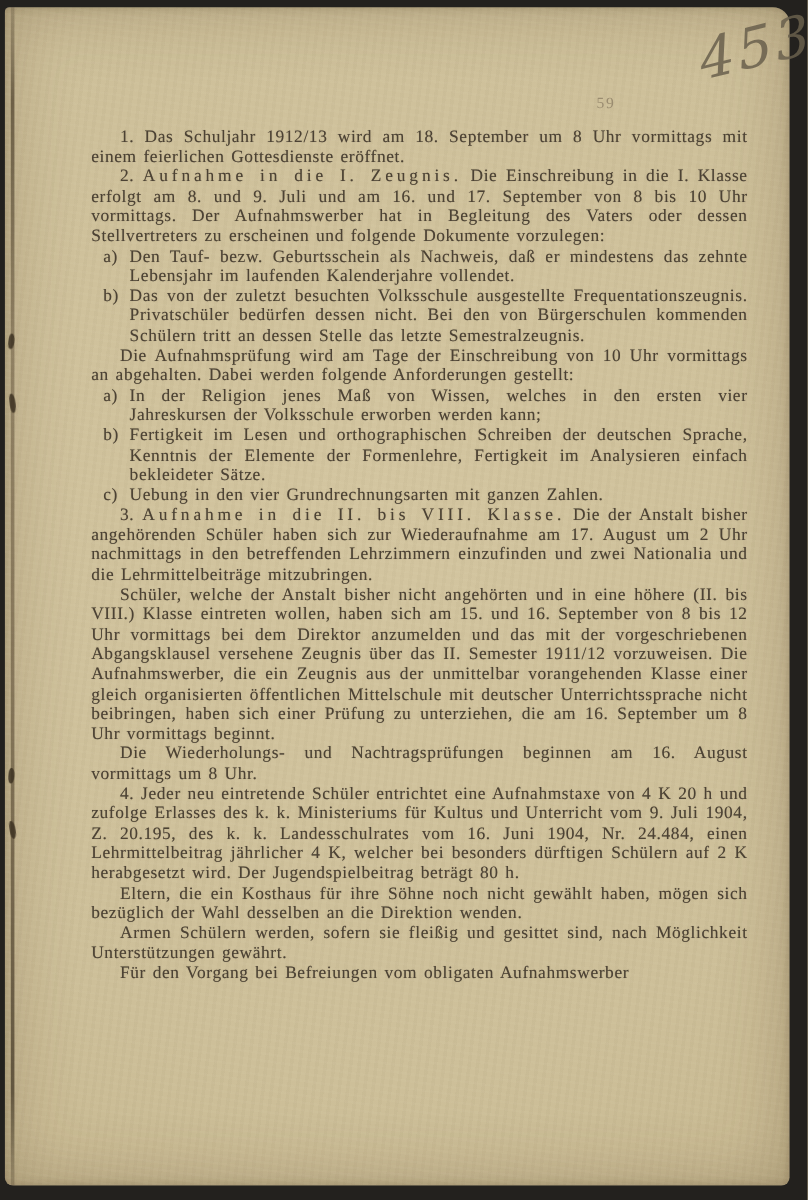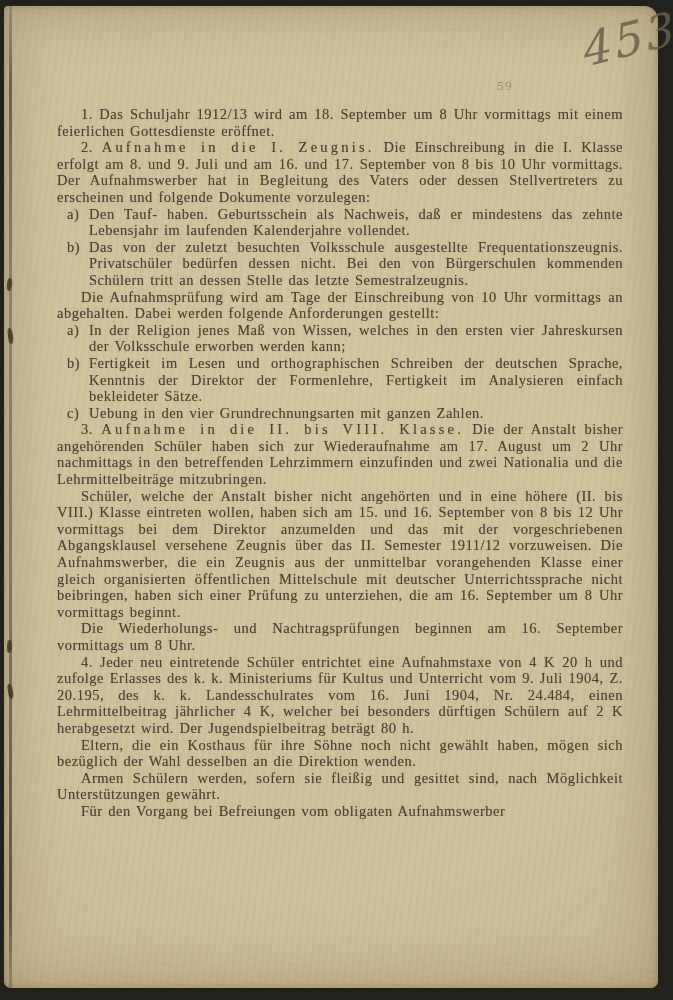--- a/index.html
+++ b/index.html
@@ -61,20 +61,21 @@
     font-size: 19.5px; font-weight: normal;
     letter-spacing: 1.8px; word-spacing: 2px;
     text-align: center; color: #443a2d;
     text-shadow: 0 0 .6px rgba(68,58,45,.7);
   }
   .bodytext {
     font-size: 14.5px; line-height: 16.6px;
     text-align: justify;
     letter-spacing: .5px; word-spacing: 1.5px;
     text-shadow: 0 0 .7px rgba(76,66,52,.45);
+    margin-left: 19px;
   }
   p.par { margin: 0; text-indent: 24px; }
   .item { display: flex; margin-left: 10px; }
   .item-label { flex: 0 0 22px; }
   .item-text { flex: 1 1 auto; text-align: justify; }
   .sperr { letter-spacing: 3.2px; word-spacing: 2.5px; }
 </style>
 </head>
 <body>
 
@@ -91,46 +92,46 @@
 
     <div class="content">
 
       <div class="bodytext">
         <p class="par">1. Das Schuljahr 1912/13 wird am 18. September um 8 Uhr vormittags mit einem feierlichen Gottesdienste eröffnet.</p>
 
         <p class="par"><span>2. </span><span class="sperr">Aufnahme in die I. Zeugnis.</span><span> Die Einschreibung in die I. Klasse erfolgt am 8. und 9. Juli und am 16. und 17. September von 8 bis 10 Uhr vormittags. Der Aufnahmswerber hat in Begleitung des Vaters oder dessen Stellvertreters zu erscheinen und folgende Dokumente vorzulegen:</span></p>
 
         <div class="item">
           <span class="item-label">a)</span>
-          <span class="item-text">Den Tauf- haben. Geburtsschein als Nachweis, daß er mindestens das zehnte Lebensjahr im laufenden Kalenderjahre vollendet.</span>
+          <span class="item-text">Den Tauf- bezw. Geburtsschein als Nachweis, daß er mindestens das zehnte Lebensjahr im laufenden Kalenderjahre vollendet.</span>
         </div>
         <div class="item">
           <span class="item-label">b)</span>
           <span class="item-text">Das von der zuletzt besuchten Volksschule ausgestellte Frequentationszeugnis. Privatschüler bedürfen dessen nicht. Bei den von Bürgerschulen kommenden Schülern tritt an dessen Stelle das letzte Semestralzeugnis.</span>
         </div>
 
         <p class="par">Die Aufnahmsprüfung wird am Tage der Einschreibung von 10 Uhr vormittags an abgehalten. Dabei werden folgende Anforderungen gestellt:</p>
 
         <div class="item">
           <span class="item-label">a)</span>
           <span class="item-text">In der Religion jenes Maß von Wissen, welches in den ersten vier Jahreskursen der Volksschule erworben werden kann;</span>
         </div>
         <div class="item">
           <span class="item-label">b)</span>
-          <span class="item-text">Fertigkeit im Lesen und orthographischen Schreiben der deutschen Sprache, Kenntnis der Direktor der Formenlehre, Fertigkeit im Analysieren einfach bekleideter Sätze.</span>
+          <span class="item-text">Fertigkeit im Lesen und orthographischen Schreiben der deutschen Sprache, Kenntnis der Elemente der Formenlehre, Fertigkeit im Analysieren einfach bekleideter Sätze.</span>
         </div>
         <div class="item">
           <span class="item-label">c)</span>
           <span class="item-text">Uebung in den vier Grundrechnungsarten mit ganzen Zahlen.</span>
         </div>
 
         <p class="par"><span>3. </span><span class="sperr">Aufnahme in die II. bis VIII. Klasse.</span><span> Die der Anstalt bisher angehörenden Schüler haben sich zur Wiederaufnahme am 17. August um 2 Uhr nachmittags in den betreffenden Lehrzimmern einzufinden und zwei Nationalia und die Lehrmittelbeiträge mitzubringen.</span></p>
 
         <p class="par">Schüler, welche der Anstalt bisher nicht angehörten und in eine höhere (II. bis VIII.) Klasse eintreten wollen, haben sich am 15. und 16. September von 8 bis 12 Uhr vormittags bei dem Direktor anzumelden und das mit der vorgeschriebenen Abgangsklausel versehene Zeugnis über das II. Semester 1911/12 vorzuweisen. Die Aufnahmswerber, die ein Zeugnis aus der unmittelbar vorangehenden Klasse einer gleich organisierten öffentlichen Mittelschule mit deutscher Unterrichtssprache nicht beibringen, haben sich einer Prüfung zu unterziehen, die am 16. September um 8 Uhr vormittags beginnt.</p>
-        <p class="par">Die Wiederholungs- und Nachtragsprüfungen beginnen am 16. September vormittags um 8 Uhr.</p>
+        <p class="par">Die Wiederholungs- und Nachtragsprüfungen beginnen am 16. August vormittags um 8 Uhr.</p>
         <p class="par">4. Jeder neu eintretende Schüler entrichtet eine Aufnahmstaxe von 4 K 20 h und zufolge Erlasses des k. k. Ministeriums für Kultus und Unterricht vom 9. Juli 1904, Z. 20.195, des k. k. Landesschulrates vom 16. Juni 1904, Nr. 24.484, einen Lehrmittelbeitrag jährlicher 4 K, welcher bei besonders dürftigen Schülern auf 2 K herabgesetzt wird. Der Jugendspielbeitrag beträgt 80 h.</p>
         <p class="par">Eltern, die ein Kosthaus für ihre Söhne noch nicht gewählt haben, mögen sich bezüglich der Wahl desselben an die Direktion wenden.</p>
         <p class="par">Armen Schülern werden, sofern sie fleißig und gesittet sind, nach Möglichkeit Unterstützungen gewährt.</p>
         <p class="par">Für den Vorgang bei Befreiungen vom obligaten Aufnahmswerber</p>
       </div>
     </div>
   </div>
 </div>
 
 </body></html>

